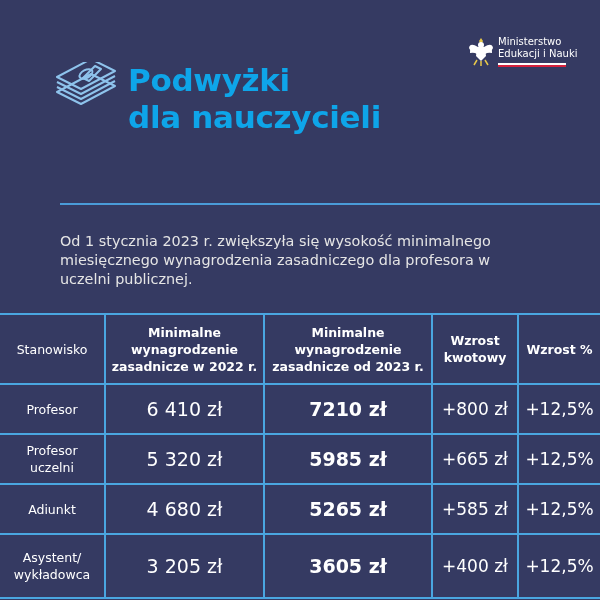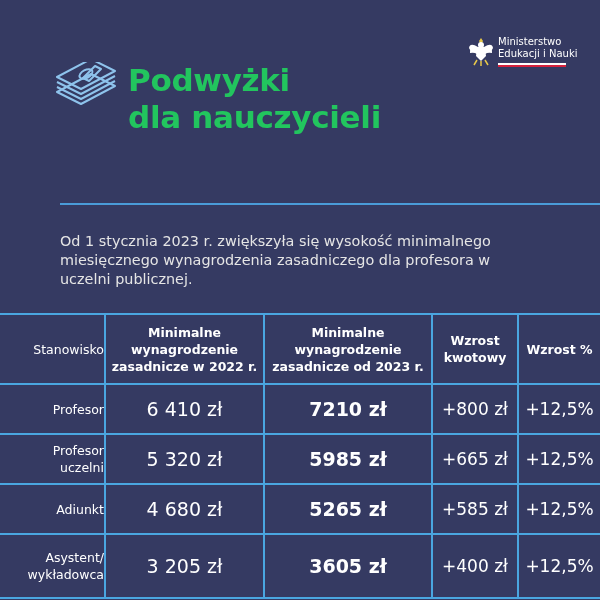--- a/index.html
+++ b/index.html
@@ -17,40 +17,40 @@
   .logo .eagle { width:26px; height:32px; margin-right:4px; }
   .logo .ministry-text { font-size:10px; line-height:12px; color:#fff; }
   .logo .flag { position:absolute; left:30px; top:27px; width:68px; height:4px; }
   .logo .flag .w { height:2px; background:#ffffff; }
   .logo .flag .r { height:2px; background:#d4213d; }
 
   .money-icon { position:absolute; left:55px; top:62px; width:62px; height:44px; }
 
   .title {
     position:absolute; left:128px; top:62px;
-    font-size:31px; font-weight:bold; line-height:37px; color:#22c55e;
+    font-size:31px; font-weight:bold; line-height:37px; color:#0ea5e9;
     letter-spacing:-0.3px;
   }
   .divider {
     position:absolute; left:60px; top:203px; width:540px; height:2px;
     background:#4a9bd8;
   }
   .intro {
     position:absolute; left:60px; top:232px; width:470px;
     font-size:14.4px; line-height:19px; color:#e5e5e5;
   }
   .table-wrap { position:absolute; left:0; top:313px; width:600px; }
   table { border-collapse:collapse; width:600px; table-layout:fixed; }
   col.c1 { width:105px; } col.c2 { width:159px; } col.c3 { width:168px; }
   col.c4 { width:86px; } col.c5 { width:82px; }
   th, td {
     border:2px solid #4aa6e0; text-align:center; vertical-align:middle;
     padding:0; color:#fff;
   }
-  tr > :first-child { border-left:none;text-align:right; }
+  tr > :first-child { border-left:none; }
   tr > :last-child { border-right:none; }
   thead th { height:68px; font-size:12.5px; line-height:17px; font-weight:bold; }
   thead th.plain { font-weight:normal; }
   tbody td { height:48px; }
   td.pos { font-size:12.5px; line-height:17px; }
   td.old { font-size:19px;margin-left:40px; }
   td.new { font-size:19px; font-weight:bold; }
   td.inc, td.pct { font-size:17px; }
 </style>
 </head>

